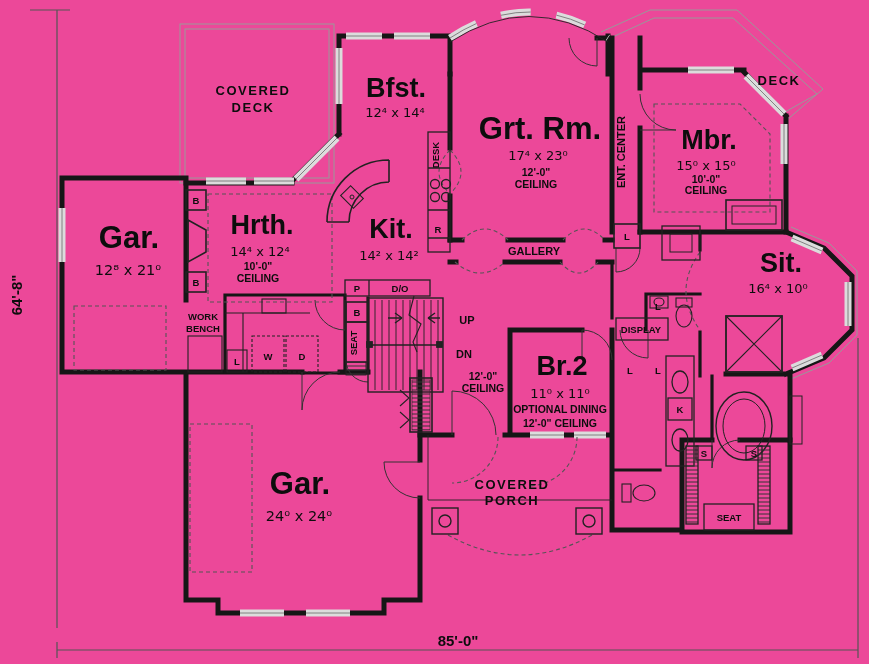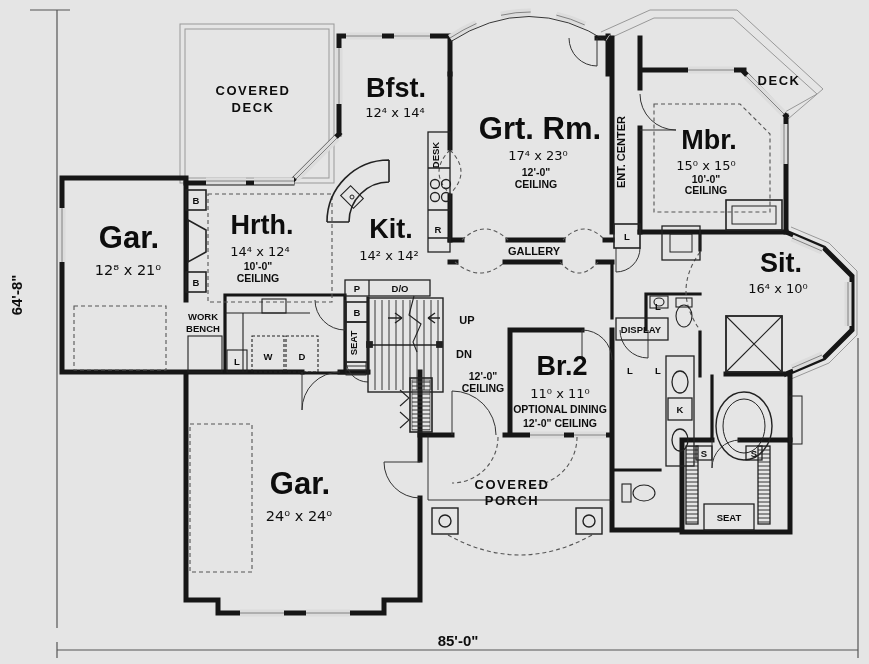--- a/index.html
+++ b/index.html
@@ -1,16 +1,16 @@
 <!DOCTYPE html>
 <html><head>
 <meta charset="utf-8">
 <style>
   html,body{margin:0;padding:0;background:#ffffff;}
-  .page{position:relative;width:869px;height:664px;background:#e5e5e5;overflow:hidden;}
+  .page{position:relative;width:869px;height:664px;background:#ec4899;overflow:hidden;}
   svg{display:block;}
   .t{text-anchor:middle;fill:#0d0d0d;}
   .nm-xl{font:700 31px "Liberation Sans",sans-serif;}
   .nm-lg{font:700 27px "Liberation Sans",sans-serif;}
   .dim{font:500 13px "DejaVu Sans",sans-serif;}
   .dimlg{font:500 14.5px "DejaVu Sans",sans-serif;}
   .ceil{font:600 10.5px "Liberation Sans",sans-serif;}
   .lbl2{font:600 13px "Liberation Sans",sans-serif;letter-spacing:1.5px;}
   .small{font:600 11px "Liberation Sans",sans-serif;}
   .tiny{font:600 9.5px "Liberation Sans",sans-serif;}

